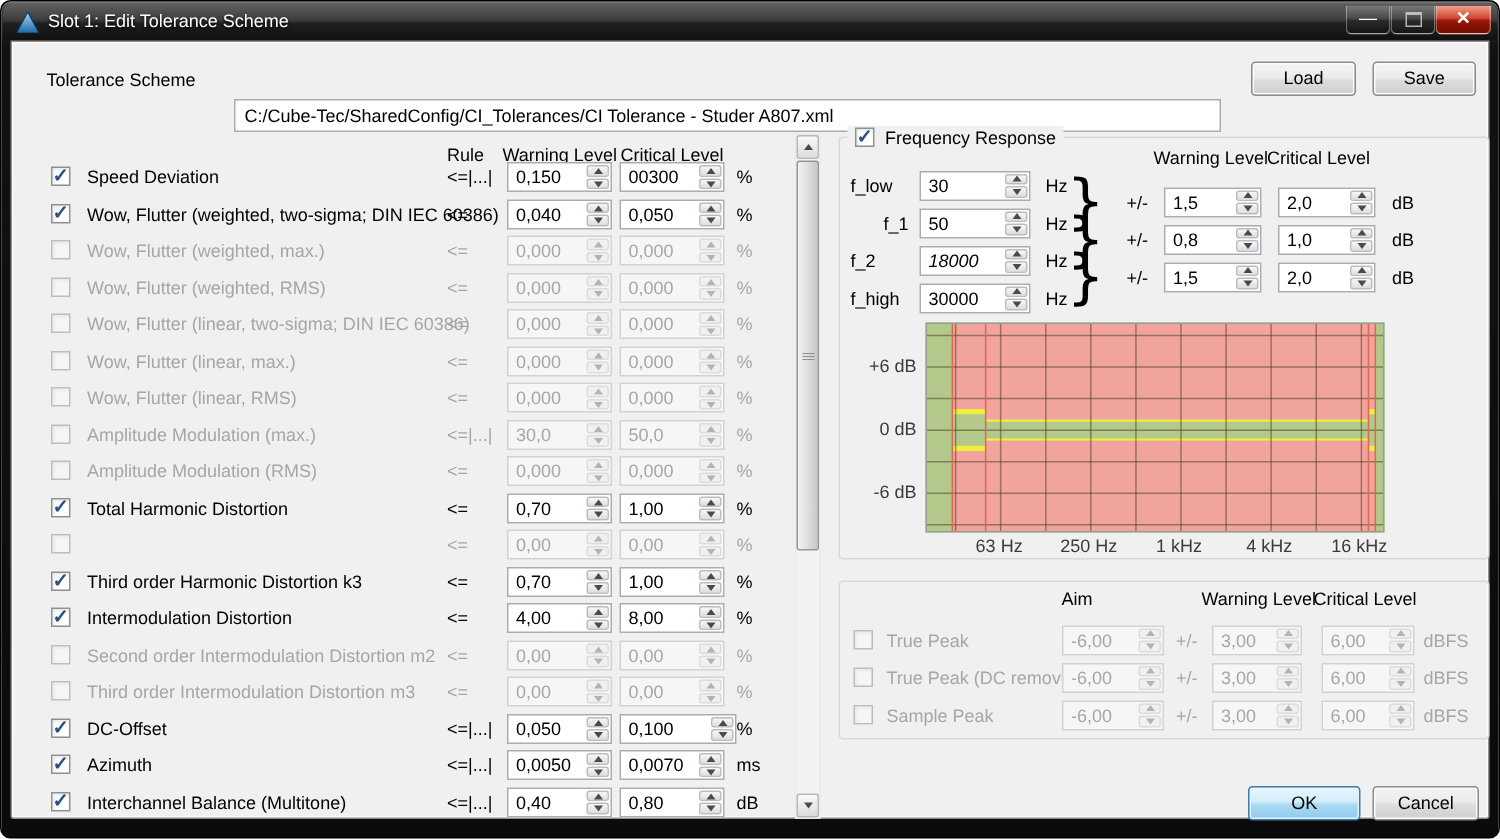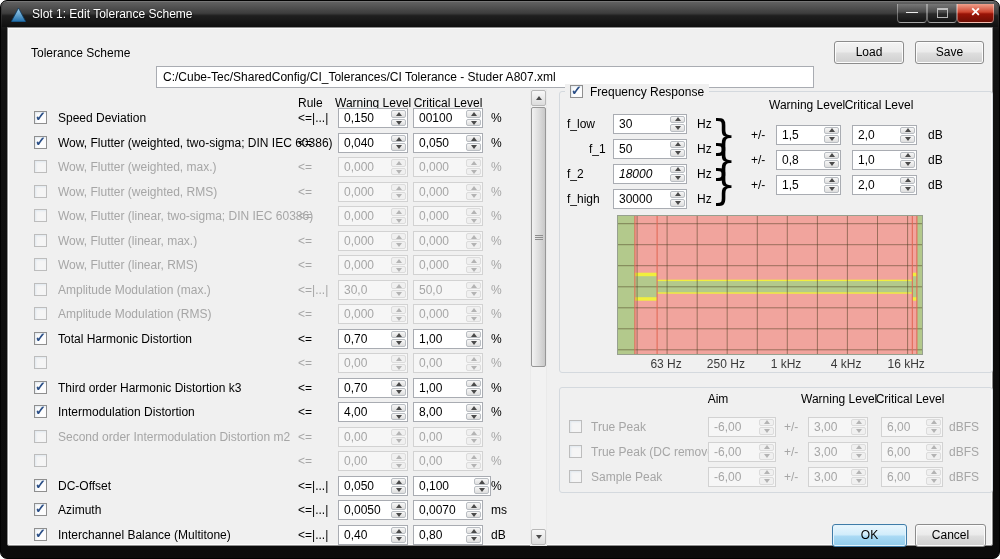--- a/index.html
+++ b/index.html
@@ -129,21 +129,21 @@
           <span class="btns">
             <span class="sb">
               <i class="tri-up"></i>
             </span>
             <span class="sb">
               <i class="tri-dn"></i>
             </span>
           </span>
         </span>
         <span class="spin" style="left:386px;width:70px;">
-          <span class="val">00100</span>
+          <span class="val">00300</span>
           <span class="btns">
             <span class="sb">
               <i class="tri-up"></i>
             </span>
             <span class="sb">
               <i class="tri-dn"></i>
             </span>
           </span>
         </span>
         <span class="unit" style="left:464px;">%</span>
@@ -528,20 +528,21 @@
             <span class="sb">
               <i class="tri-dn"></i>
             </span>
           </span>
         </span>
         <span class="unit" style="left:464px;">%</span>
       </div>
 
       <div class="row off">
         <span class="cb" style="left:7px;"></span>
+        <span class="lbl" style="left:31px;">Third order Intermodulation Distortion m3</span>
         <span class="rule" style="left:271px;">&lt;=</span>
         <span class="spin" style="left:311px;width:70px;">
           <span class="val">0,00</span>
           <span class="btns">
             <span class="sb">
               <i class="tri-up"></i>
             </span>
             <span class="sb">
               <i class="tri-dn"></i>
             </span>
@@ -825,20 +826,25 @@
             </span>
             <span class="sb">
               <i class="tri-dn"></i>
             </span>
           </span>
         </span>
         <span class="unit" style="left:927px;">dB</span>
       </div>
     </div>
 
+  <div id="chart-ylabels">
+      <div class="ytick" style="top: 21.7208px;">+6 dB</div>
+      <div class="ytick" style="top: 63.7513px;">0 dB</div>
+      <div class="ytick" style="top: 105.782px;">-6 dB</div>
+    </div>
   <svg id="chart-svg" width="304" height="138">
       <rect x="0.0" y="0.0" width="304.0" height="138.0" fill="#b3c98c"></rect>
       <rect x="16.9" y="0.0" width="282.0" height="138.0" fill="#f1a49d"></rect>
       <rect x="16.9" y="56.7" width="22.2" height="28.0" fill="#f1ef3d"></rect>
       <rect x="16.9" y="60.2" width="22.2" height="21.0" fill="#b3c98c"></rect>
       <rect x="39.1" y="63.7" width="255.2" height="14.0" fill="#f1ef3d"></rect>
       <rect x="39.1" y="65.1" width="255.2" height="11.2" fill="#b3c98c"></rect>
       <rect x="294.3" y="56.7" width="4.6" height="28.0" fill="#f1ef3d"></rect>
       <rect x="294.3" y="60.2" width="4.6" height="21.0" fill="#b3c98c"></rect>
       <line x1="0" x2="304" y1="133.8" y2="133.8" stroke="rgba(70,58,28,0.5)"></line>

